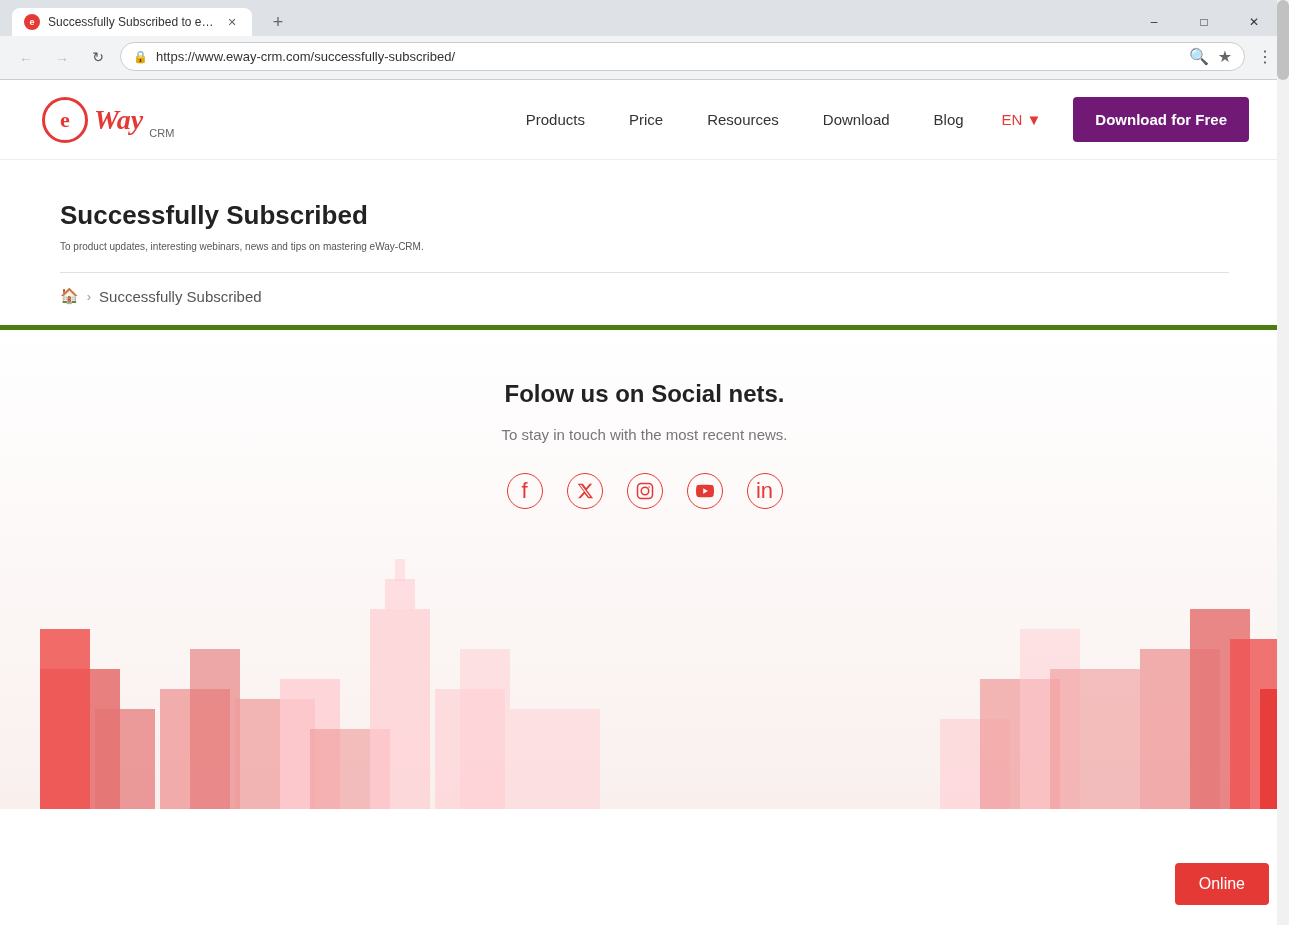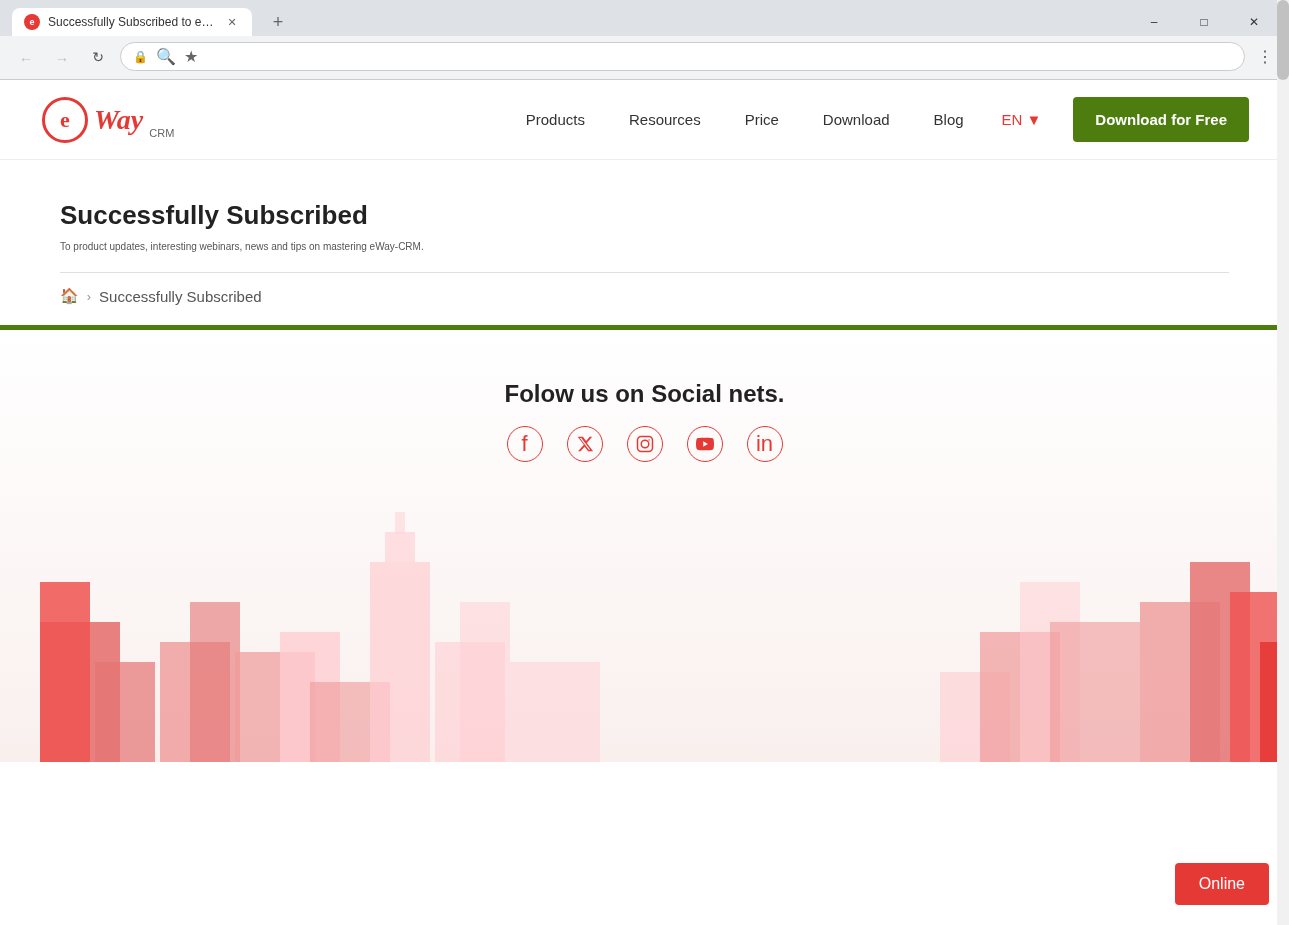--- a/index.html
+++ b/index.html
@@ -174,21 +174,21 @@
       padding: 0 12px;
       font-size: 15px;
       color: #e53935;
       cursor: pointer;
       height: 68px;
       display: flex;
       align-items: center;
       gap: 4px;
     }
     .download-btn {
-      background: #4d7c0f;
+      background: #701a75;
       color: white;
       border: none;
       border-radius: 4px;
       padding: 14px 22px;
       font-size: 15px;
       font-weight: bold;
       cursor: pointer;
       white-space: nowrap;
     }
 
@@ -336,20 +336,21 @@
       <div class="win-btn">□</div>
       <div class="win-btn close">✕</div>
     </div>
   </div>
   <div class="address-bar-row">
     <div class="nav-btn disabled">←</div>
     <div class="nav-btn disabled">→</div>
     <div class="nav-btn">↻</div>
     <div class="address-bar">
       <span class="lock-icon">🔒</span>
+      <span class="url-text">https://www.eway-crm.com/successfully-subscribed/</span>
       <div class="address-right-icons">
         <span class="addr-icon">🔍</span>
         <span class="addr-icon">★</span>
       </div>
     </div>
     <div class="menu-dots">⋮</div>
   </div>
 </div>
 
 <div class="site-wrapper">
@@ -359,22 +360,22 @@
       <div class="logo-icon">
         <div class="logo-circle"></div>
         <span class="logo-e">e</span>
       </div>
       <span class="logo-text-way">Way</span>
       <span class="logo-crm">CRM</span>
     </div>
 
     <nav class="nav-menu">
       <div class="nav-item">Products</div>
+      <div class="nav-item">Price</div>
       <div class="nav-item">Resources</div>
-      <div class="nav-item">Price</div>
       <div class="nav-item">Download</div>
       <div class="nav-item">Blog</div>
       <div class="nav-item-lang">
         <span>EN</span>
         <span>▼</span>
       </div>
     </nav>
 
     <button class="download-btn">Download for Free</button>
   </header>
@@ -386,20 +387,21 @@
       <span class="breadcrumb-home">🏠</span>
       <span class="breadcrumb-sep">›</span>
       <span class="breadcrumb-current">Successfully Subscribed</span>
     </div>
   </section>
 
 
   <section class="social-section">
     <div class="social-content">
       <h2 class="social-title">Folow us on Social nets.</h2>
+      <p class="social-subtitle">To stay in touch with the most recent news.</p>
       <div class="social-icons">
         <div class="social-icon">f</div>
         <div class="social-icon">
 
           <svg width="18" height="18" viewBox="0 0 24 24" fill="#e53935">
               <path d="M18.244 2.25h3.308l-7.227 8.26 8.502 11.24H16.17l-4.714-6.231-5.401 6.231H2.748l7.73-8.835L2.25 2.25h6.952l4.256 5.626 4.786-5.626zm-1.161 17.52h1.833L7.084 4.126H5.117z"></path>
             </svg>
         </div>
         <div class="social-icon">
           <svg width="18" height="18" viewBox="0 0 24 24" fill="none" stroke="#e53935" stroke-width="2">

